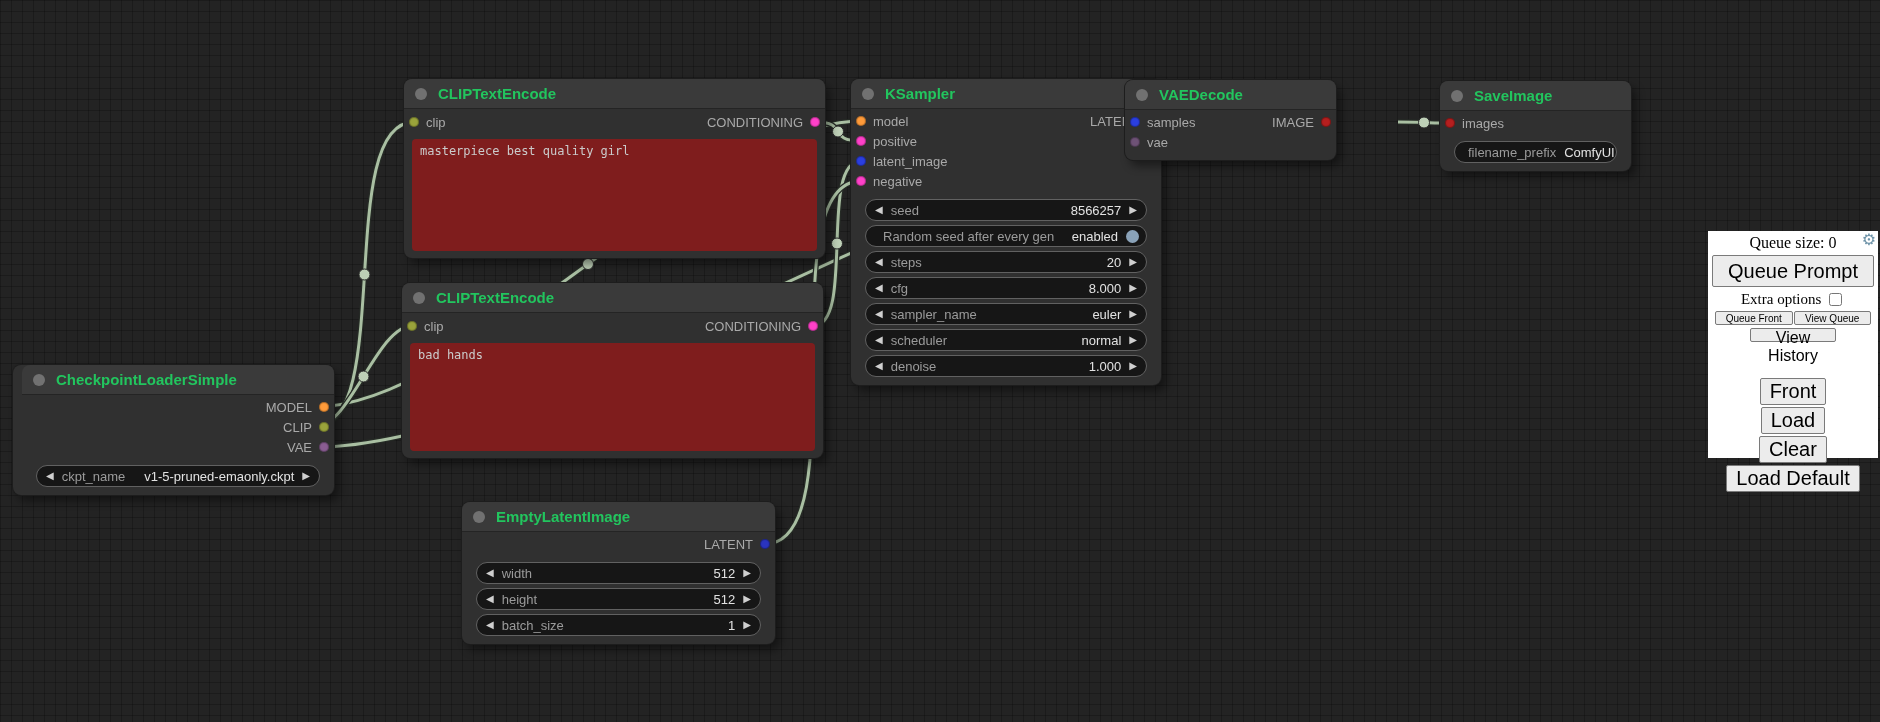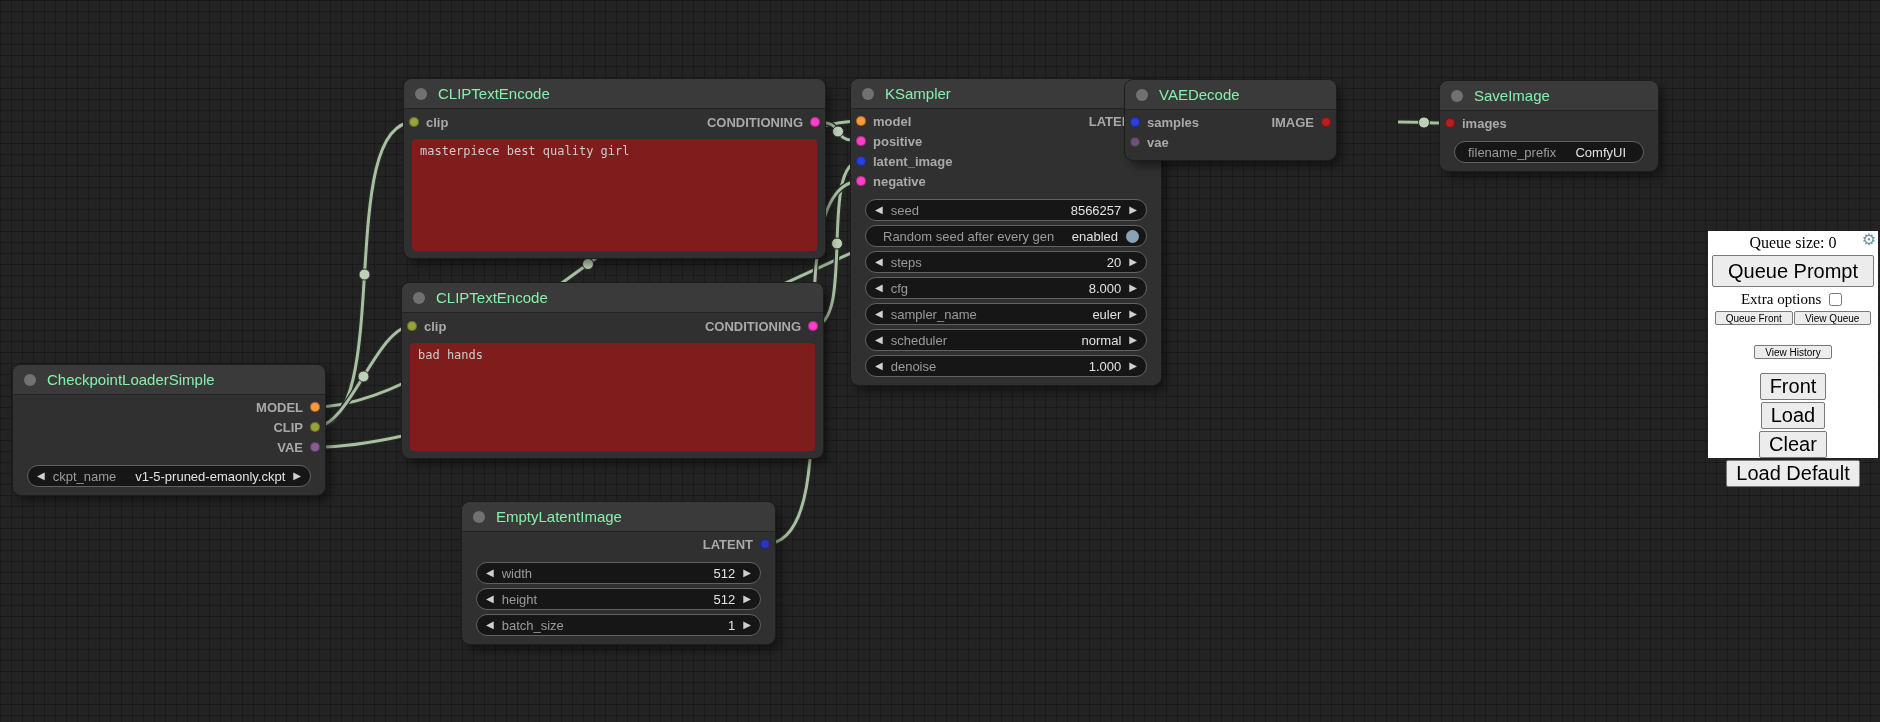--- a/index.html
+++ b/index.html
@@ -16,28 +16,28 @@
   .node{
     position:absolute;z-index:2;background:#303030;border-radius:8px;
     box-shadow:0 0 0 1px #1d1d1d, 5px 6px 10px rgba(0,0,0,.45);
   }
   .node-header{
     height:30px;background:#3a3a3a;border-radius:8px 8px 0 0;
     border-bottom:1px solid #242424;display:flex;align-items:center;gap:11px;padding:0 11px;
     box-sizing:border-box;
   }
   .tdot{width:12px;height:12px;border-radius:50%;background:#717171;flex:0 0 auto;}
-  .ntitle{color:#86efac;font-size:15px;white-space:nowrap;}
+  .ntitle{color:#22c55e;font-size:15px;white-space:nowrap;font-weight:bold;}
   .slots{padding-top:2px;}
   .slot-row{display:flex;justify-content:space-between;align-items:center;height:20px;padding:0 5px;}
   .slot-row.tall{height:22px;}
   .in-slot,.out-slot{display:flex;align-items:center;}
   .dot{width:10px;height:10px;border-radius:50%;display:inline-block;flex:0 0 auto;
        box-shadow:inset 0 0 1px 1px rgba(0,0,0,.35);}
-  .slot-label{color:#a9a9a9;font-size:13px;margin:17px 7px;white-space:nowrap;font-weight:bold;}
+  .slot-label{color:#a9a9a9;font-size:13px;margin:17px 7px;white-space:nowrap;}
   .ta{
     background:#7f1d1d;border-radius:4px;margin:6px 8px 0 8px;color:#cbcbcb;
     font-family:"DejaVu Sans Mono", monospace;font-size:12px;padding:5px 8px;
     box-sizing:border-box;white-space:pre;overflow:hidden;
   }
   .widgets{padding:4px 0 8px 0;}
   .pill{
     height:20px;border:1px solid #616161;border-radius:11px;background:#161616;
     display:flex;align-items:center;margin:4px 14px 0 14px;padding:0 9px;font-size:13px;
   }
@@ -55,21 +55,21 @@
   #menu .gear{position:absolute;right:2px;top:1px;font-size:16px;line-height:1;cursor:pointer;}
   #menu button{
     font-family:"Liberation Sans", sans-serif;background:#ececec;border:1px solid #7a7a7a;
     border-radius:2px;color:#000;cursor:pointer;
   }
   .qp-btn{display:block;width:162px;margin:3px auto 0 auto;height:32px;font-size:20px;}
   .extra{font-size:15px;margin:3px 0 2px 0;}
   .extra input{vertical-align:-2px;}
   .row2{display:flex;gap:1px;padding:0 7px;}
   .row2 button{flex:1;height:14px;font-size:10px;padding:0;}
-  .vh-btn{height:14px;font-size:10px;width:78px;margin-top:20px;padding:0;}
+  .vh-btn{height:14px;font-size:16px;width:86px;margin-top:3px;padding:0;}
   .big-btn{display:block;margin:2px auto 0 auto;font-size:20px;padding:1px 9px;}
   .big-btn.first{margin-top:13px;}
 </style>
 </head>
 <body>
 
 <div id="stage">
 
   <svg id="link-layer" width="1880" height="722">
       <path d="M 315 407 C 469.0925046846861 407, 706.9074953153139 121, 861 121" fill="none" stroke="#262b26" stroke-width="5.5"></path>
@@ -94,21 +94,21 @@
       <path d="M 765 544 C 858.869923298147 544, 767.130076701853 181, 861 181" fill="none" stroke="#a9bfa2" stroke-width="3"></path>
       <circle cx="813" cy="362.5" r="5.5" fill="#bed0b7" stroke="#2a2a2a"></circle>
       <path d="M 1151 121 C 1186 121, 1172 122, 1207 122" fill="none" stroke="#262b26" stroke-width="5.5"></path>
       <path d="M 1151 121 C 1186 121, 1172 122, 1207 122" fill="none" stroke="#a9bfa2" stroke-width="3"></path>
       <circle cx="1179" cy="121.5" r="5.5" fill="#bed0b7" stroke="#2a2a2a"></circle>
       <path d="M 1398 122 C 1433 122, 1415 123, 1450 123" fill="none" stroke="#262b26" stroke-width="5.5"></path>
       <path d="M 1398 122 C 1433 122, 1415 123, 1450 123" fill="none" stroke="#a9bfa2" stroke-width="3"></path>
       <circle cx="1424" cy="122.5" r="5.5" fill="#bed0b7" stroke="#2a2a2a"></circle>
     </svg>
 
-  <div class="node" style="left:13px;top:365px;width:312px;">
+  <div class="node" style="left:13px;top:365px;width:312px;padding-left:9px;">
     <div class="node-header">
       <span class="tdot"></span>
       <span class="ntitle">CheckpointLoaderSimple</span>
     </div>
     <div class="slots">
       <div class="slot-row">
           <span></span>
         <div class="out-slot">
             <span class="slot-label">MODEL</span>
             <span class="dot" style="background: rgb(255, 155, 58);"></span>
@@ -316,21 +316,21 @@
       <div class="slot-row">
         <div class="in-slot">
             <span class="dot" style="background: rgb(110, 82, 118);"></span>
             <span class="slot-label">vae</span>
           </div>
       </div>
     </div>
     <div style="height:8px;"></div>
   </div>
 
-  <div class="node" style="left:1440px;top:81px;width:218px;">
+  <div class="node" style="left:1440px;top:81px;width:191px;">
     <div class="node-header">
       <span class="tdot"></span>
       <span class="ntitle">SaveImage</span>
     </div>
     <div class="slots">
       <div class="slot-row">
         <div class="in-slot">
             <span class="dot" style="background: rgb(181, 31, 31);"></span>
             <span class="slot-label">images</span>
           </div>

